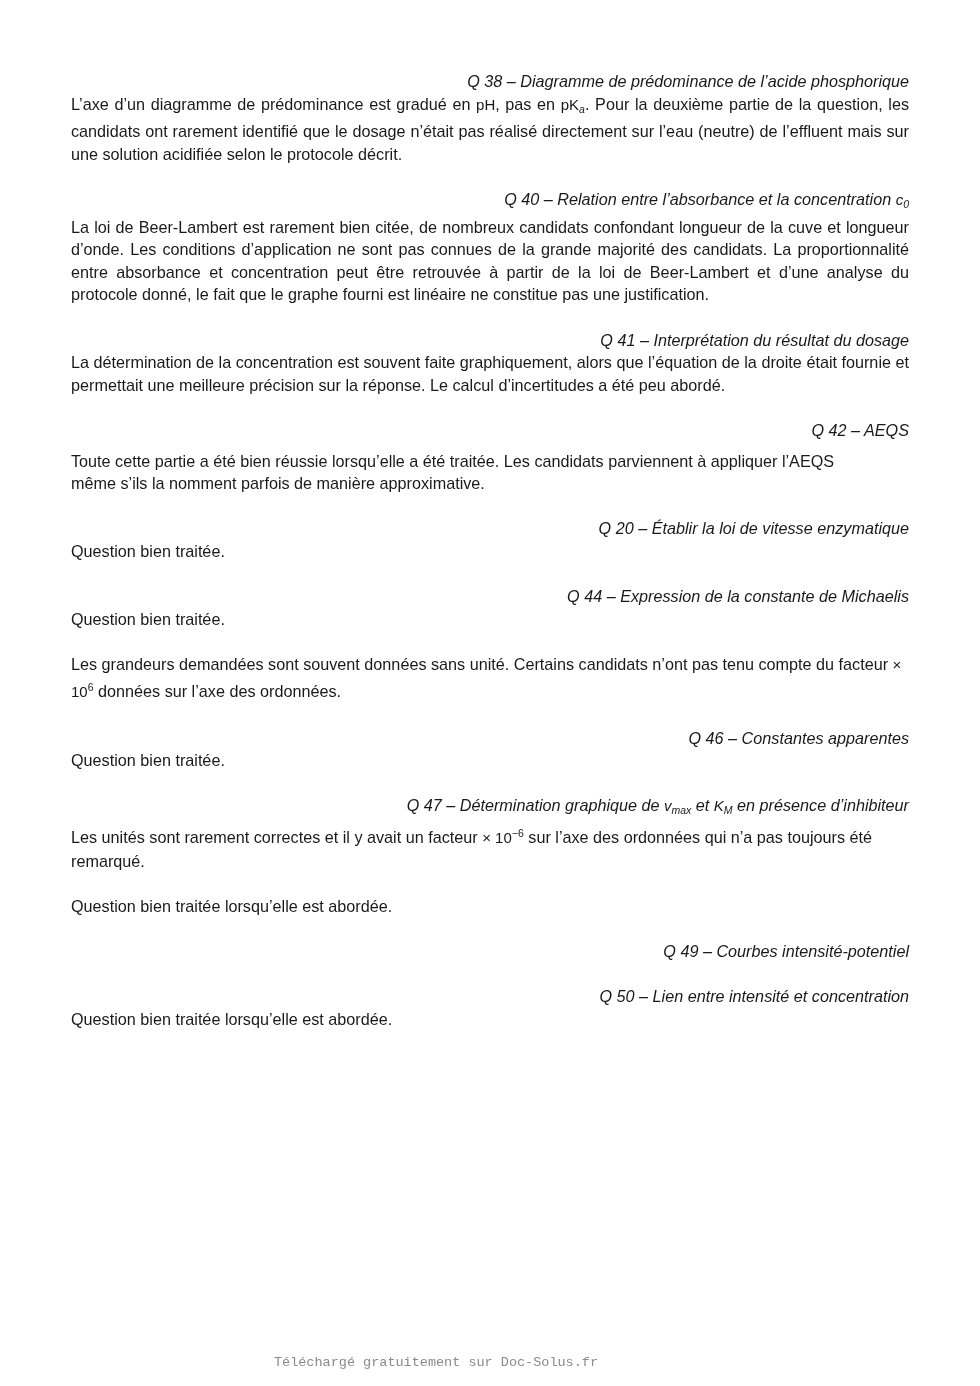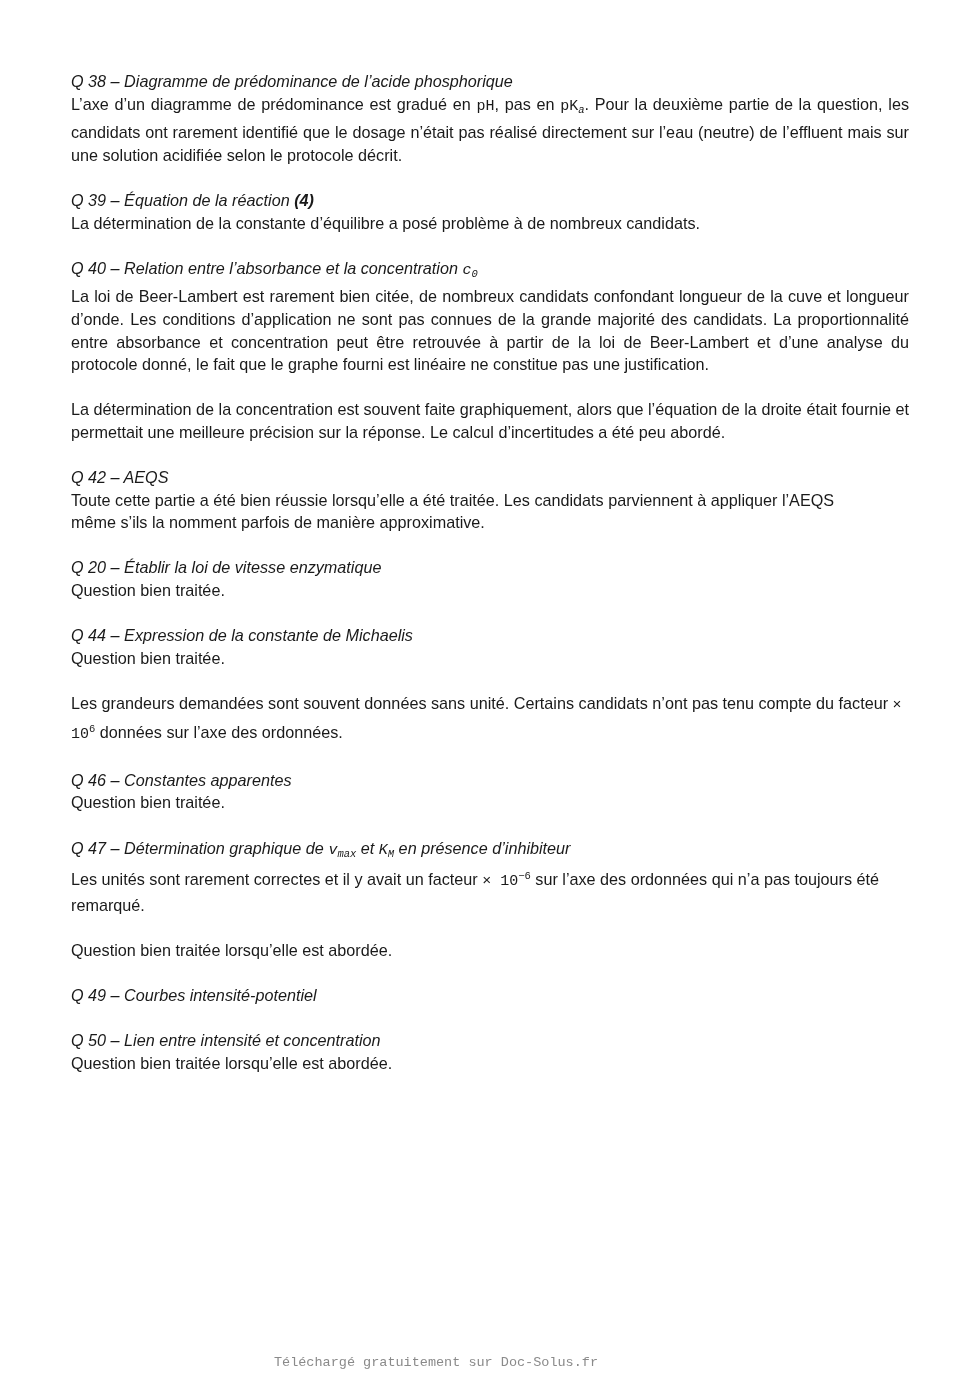--- a/index.html
+++ b/index.html
@@ -22,35 +22,36 @@
       width: 838px;
       font-size: 16.2px;
       line-height: 22.6px;
     }
     .section {
       margin: 0 0 22.6px 0;
     }
     .q-title {
       font-style: italic;
       display: block;
+      text-align: right;
     }
     .q-body {
       display: block;
       text-align: justify;
     }
     .q-body.nojust {
       text-align: left;
     }
     .part-title {
       font-weight: bold;
       display: block;
       margin: 0 0 22.6px 0;
     }
     .math {
-      font-family: Liberation Mono, monospace;
+      font-family: Liberation Sans, sans-serif;
       font-style: italic;
       font-size: 15px;
     }
     .math.up { font-style: normal; }
     .sub { font-size: 10.5px; vertical-align: -3px; }
     .sup { font-size: 10.5px; vertical-align: 6px; }
     .bold { font-weight: bold; }
     .footer {
       position: absolute;
       left: 0;
@@ -65,38 +66,35 @@
 </head>
 <body>
 
 <div class="page">
 
   <div class="section">
     <span class="q-title">Q 38 – Diagramme de prédominance de l’acide phosphorique</span>
     <span class="q-body"><span>L’axe d’un diagramme de prédominance est gradué en </span><span class="math up"><span>pH</span></span><span>, pas en </span><span class="math up"><span>pK</span><span class="sub math">a</span></span><span>. Pour la deuxième partie de la question, les candidats ont rarement identifié que le dosage n’était pas réalisé directement sur l’eau (neutre) de l’effluent mais sur une solution acidifiée selon le protocole décrit.</span></span>
   </div>
 
-  <div class="section">
-    <span class="q-title"><span>Q 39 – Équation de la réaction </span><span class="bold">(4)</span></span>
-    <span class="q-body nojust">La détermination de la constante d’équilibre a posé problème à de nombreux candidats.</span>
-  </div>
 
   <div class="section">
     <span class="q-title"><span>Q 40 – Relation entre l’absorbance et la concentration </span><span class="math"><span>c</span><span class="sub">0</span></span></span>
     <span class="q-body">La loi de Beer-Lambert est rarement bien citée, de nombreux candidats confondant longueur de la cuve et longueur d’onde. Les conditions d’application ne sont pas connues de la grande majorité des candidats. La proportionnalité entre absorbance et concentration peut être retrouvée à partir de la loi de Beer-Lambert et d’une analyse du protocole donné, le fait que le graphe fourni est linéaire ne constitue pas une justification.</span>
   </div>
 
   <div class="section">
+    <span class="q-title">Q 41 – Interprétation du résultat du dosage</span>
     <span class="q-body">La détermination de la concentration est souvent faite graphiquement, alors que l’équation de la droite était fournie et permettait une meilleure précision sur la réponse. Le calcul d’incertitudes a été peu abordé.</span>
   </div>
 
 
   <div class="section">
     <span class="q-title">Q 42 – AEQS</span>
-    <span class="q-body nojust" style="width:800px;">Toute cette partie a été bien réussie lorsqu’elle a été traitée. Les candidats parviennent à appliquer l’AEQS même s’ils la nomment parfois de manière approximative.</span>
+    <span class="q-body nojust" style="width:800px;margin-top:8px;">Toute cette partie a été bien réussie lorsqu’elle a été traitée. Les candidats parviennent à appliquer l’AEQS même s’ils la nomment parfois de manière approximative.</span>
   </div>
 
   <div class="section">
     <span class="q-title">Q 20 – Établir la loi de vitesse enzymatique</span>
     <span class="q-body nojust">Question bien traitée.</span>
   </div>
 
   <div class="section">
     <span class="q-title">Q 44 – Expression de la constante de Michaelis</span>
     <span class="q-body nojust">Question bien traitée.</span>

